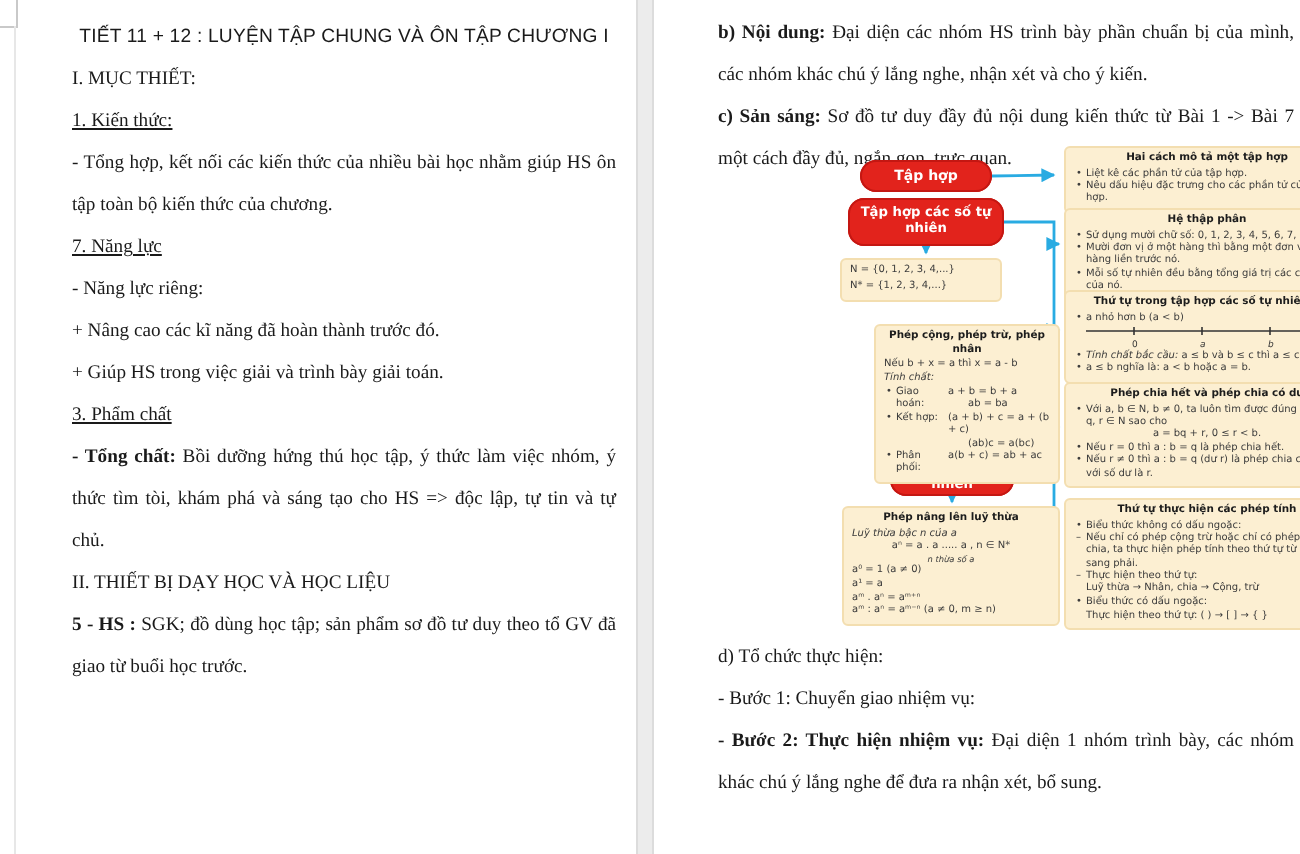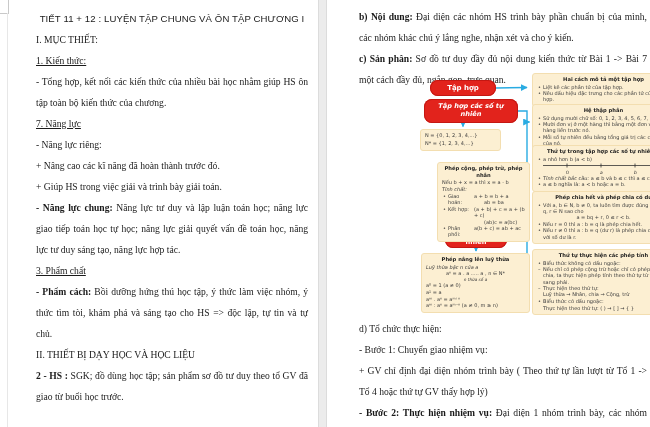--- a/index.html
+++ b/index.html
@@ -54,37 +54,35 @@
 
   <div class="page page-left doc">
     <p class="t-title">TIẾT 11 + 12 : LUYỆN TẬP CHUNG VÀ ÔN TẬP CHƯƠNG I</p>
     <h1 class="bold">I. MỤC THIẾT:</h1>
     <h2 class="bu">1. Kiến thức:</h2>
     <p>- Tổng hợp, kết nối các kiến thức của nhiều bài học nhằm giúp HS ôn tập toàn bộ kiến thức của chương.</p>
     <h2 class="bu">7. Năng lực</h2>
     <p class="bold">- Năng lực riêng:</p>
     <p>+ Nâng cao các kĩ năng đã hoàn thành trước đó.</p>
     <p>+ Giúp HS trong việc giải và trình bày giải toán.</p>
-    <p><span class="bold">- Năng lực chung: </span><span>Năng lực tư duy và lập luận toán học; năng lực giao tiếp toán học tự học; năng lực giải quyết vấn đề toán học, năng lực tư duy sáng tạo, năng lực hợp tác.</span></p>
     <h2 class="bu">3. Phẩm chất</h2>
-    <p><span class="bold">- Phẩm cách: </span><span>Bồi dưỡng hứng thú học tập, ý thức làm việc nhóm, ý thức tìm tòi, khám phá và sáng tạo cho HS =&gt; độc lập, tự tin và tự chủ.</span></p>
+    <p><span class="bold">- Tổng chất: </span><span>Bồi dưỡng hứng thú học tập, ý thức làm việc nhóm, ý thức tìm tòi, khám phá và sáng tạo cho HS =&gt; độc lập, tự tin và tự chủ.</span></p>
     <h1 class="bold">II. THIẾT BỊ DẠY HỌC VÀ HỌC LIỆU</h1>
-    <p><span class="bold">2 - HS : </span><span>SGK; đồ dùng học tập; sản phẩm sơ đồ tư duy theo tổ GV đã giao từ buổi học trước.</span></p>
+    <p><span class="bold">5 - HS : </span><span>SGK; đồ dùng học tập; sản phẩm sơ đồ tư duy theo tổ GV đã giao từ buổi học trước.</span></p>
 
   </div>
 
   <div class="page page-right doc">
     <p><span class="bold">b) Nội dung: </span><span>Đại diện các nhóm HS trình bày phần chuẩn bị của mình, các nhóm khác chú ý lắng nghe, nhận xét và cho ý kiến.</span></p>
-    <p><span class="bold">c) Sản phân: </span><span>Sơ đồ tư duy đầy đủ nội dung kiến thức từ Bài 1 -&gt; Bài 7 một cách đầy đủ, ngắn gọn, trực quan.</span></p>
+    <p><span class="bold">c) Sản sáng: </span><span>Sơ đồ tư duy đầy đủ nội dung kiến thức từ Bài 1 -&gt; Bài 7 một cách đầy đủ, ngắn gọn, trực quan.</span></p>
 
     <div style="height:228px"></div>
 
     <p class="bold">d) Tổ chức thực hiện:</p>
     <p class="bold">- Bước 1: Chuyển giao nhiệm vụ:</p>
-    <p>+ GV chỉ định đại diện nhóm trình bày ( Theo thứ tự lần lượt từ Tổ 1 -&gt; Tổ 4 hoặc thứ tự GV thấy hợp lý)</p>
     <p><span class="bold">- Bước 2: Thực hiện nhiệm vụ: </span><span>Đại diện 1 nhóm trình bày, các nhóm khác chú ý lắng nghe để đưa ra nhận xét, bổ sung.</span></p>
 
     <div class="mindmap">
 
       <svg class="mm-svg" viewBox="0 0 258 248">
         <defs>
           <marker id="ah" markerWidth="6" markerHeight="6" refX="4.5" refY="2.5" orient="auto">
             <polygon points="0,0 5,2.5 0,5" fill="#29abe2"></polygon>
           </marker>
         </defs>
@@ -98,21 +96,21 @@
           <line x1="59" y1="150" x2="59" y2="147.5" marker-end="url(#ah)"></line>
           <line x1="59" y1="176" x2="59" y2="179" marker-end="url(#ah)"></line>
           <polyline points="90,163 110,163 110,141.5"></polyline>
           <line x1="110" y1="141.5" x2="112.5" y2="141.5" marker-end="url(#ah)"></line>
           <polyline points="110,163 110,207.5"></polyline>
           <line x1="110" y1="207.5" x2="112.5" y2="207.5" marker-end="url(#ah)"></line>
         </g>
       </svg>
 
       <div class="mm-abs node" style="left:13px; top:8px; width:66px; height:16px; font-size:7px;">Tập hợp</div>
-      <div class="mm-abs node" style="left:7px; top:27px; width:94px; height:24px; font-size:6.6px; padding:0 6px;font-style:italic;">Tập hợp các số tự nhiên</div>
+      <div class="mm-abs node" style="left:7px; top:27px; width:78px; height:24px; font-size:6.6px; padding:0 6px;">Tập hợp các số tự nhiên</div>
       <div class="mm-abs node" style="left:28px; top:150px; width:62px; height:26px; font-size:6.6px; padding:0 4px;">Các phép toán với số tự nhiên</div>
 
       <div class="mm-abs leaf" style="left:3px; top:57px; width:81px;">
         <div class="frm">N  = {0, 1, 2, 3, 4,...}</div>
         <div class="frm">N* = {1, 2, 3, 4,...}</div>
       </div>
 
       <div class="mm-abs leaf" style="left:20px; top:90px; width:93px;">
         <div class="bt">Phép cộng, phép trừ, phép nhân</div>
         <div class="plain">Nếu b + x = a thì x = a - b</div>

